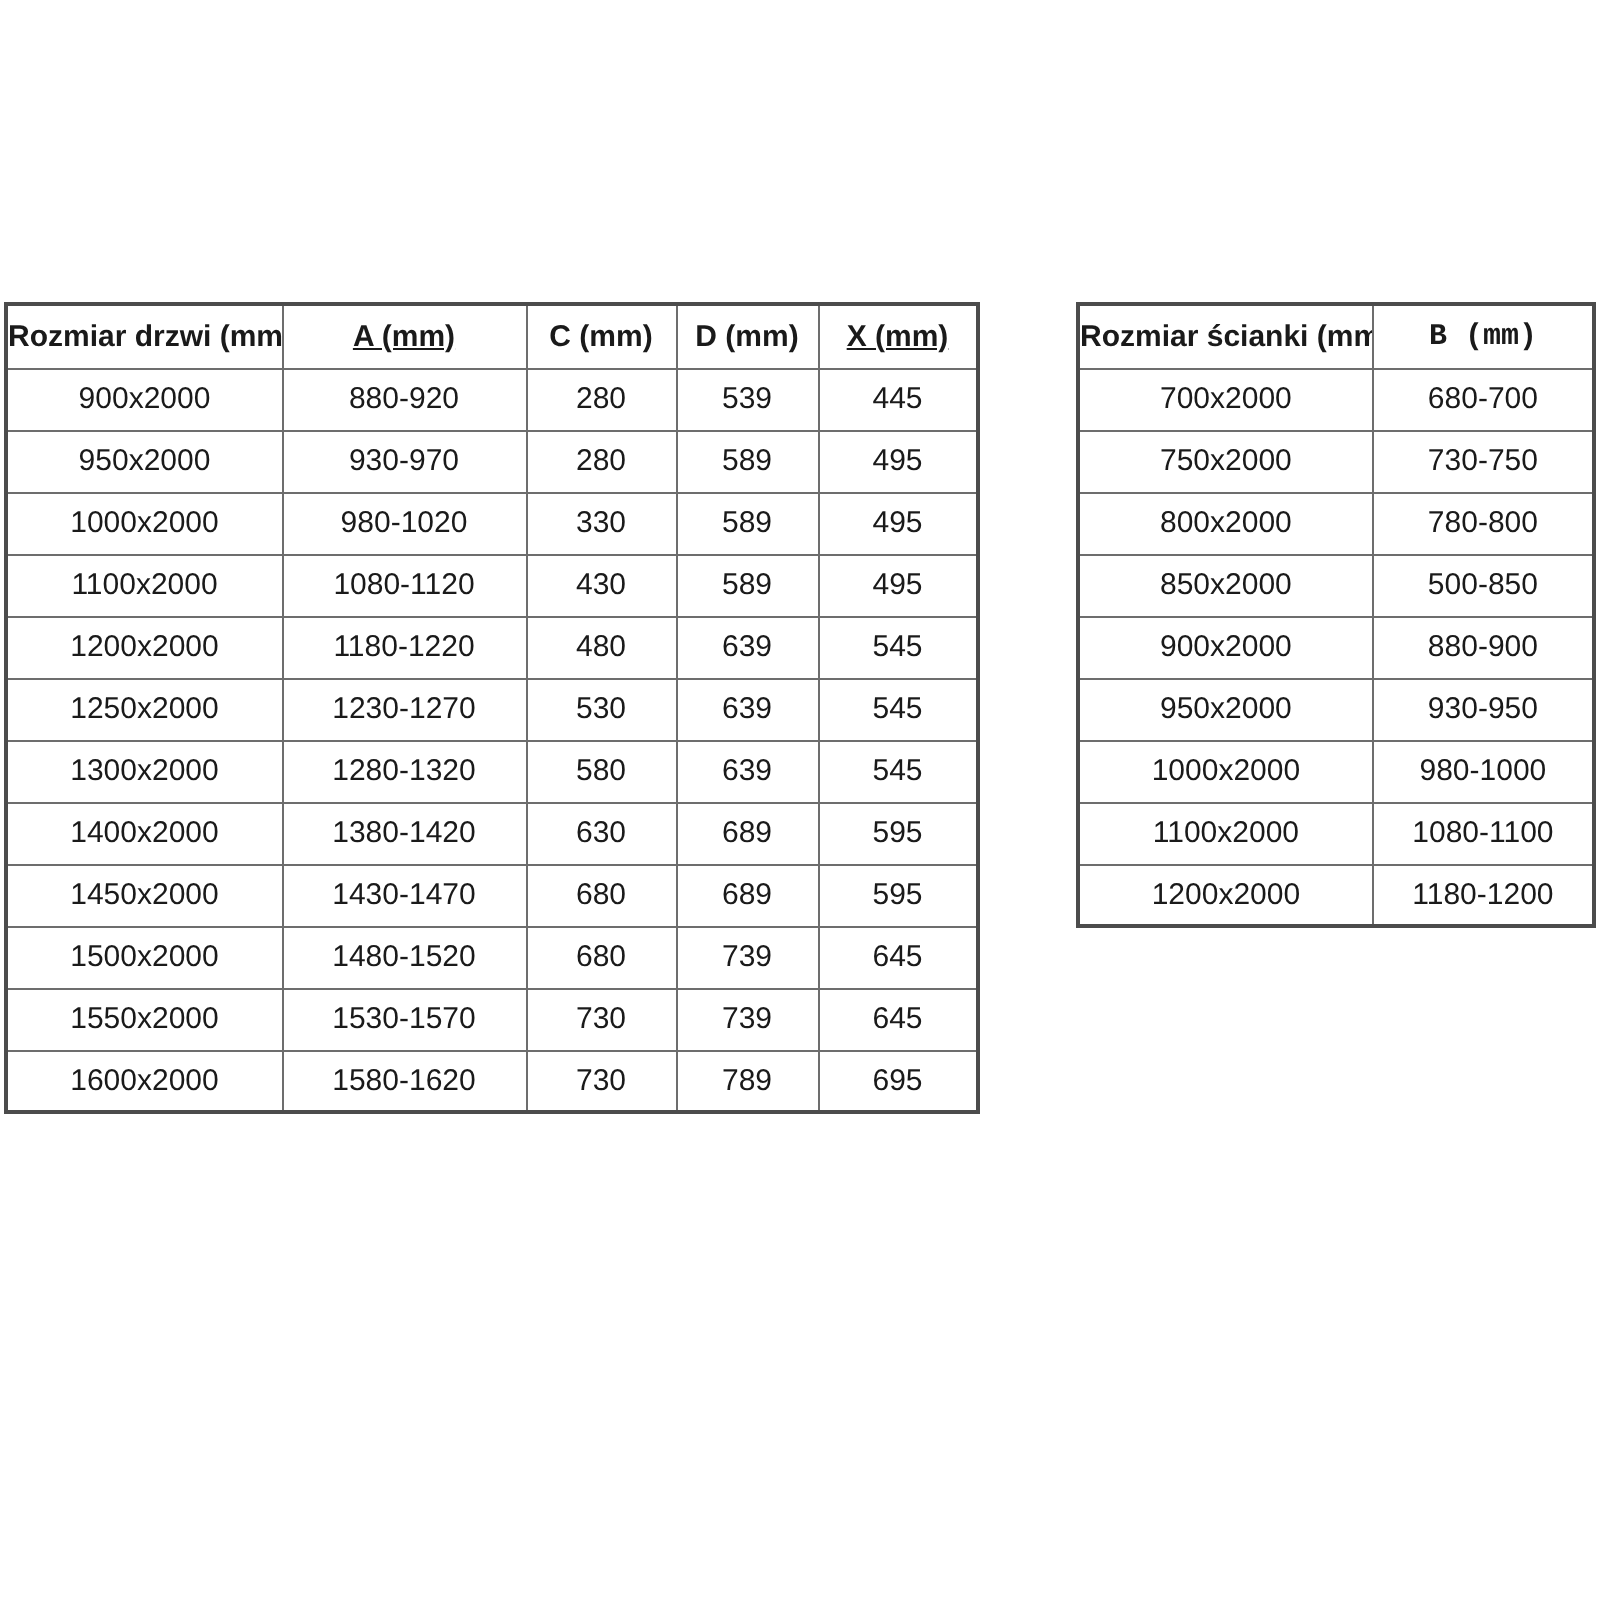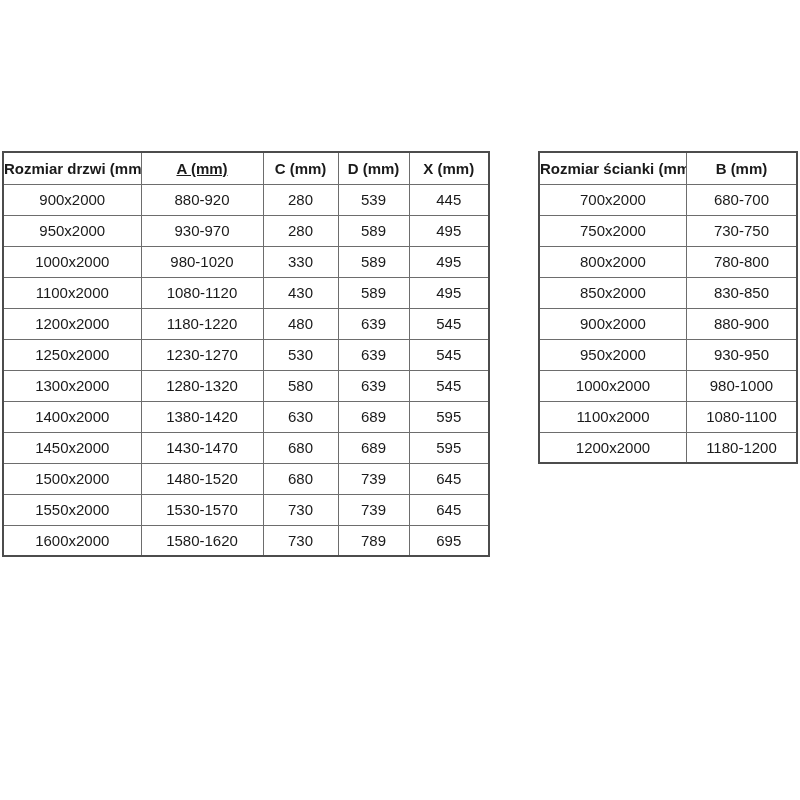--- a/index.html
+++ b/index.html
@@ -28,25 +28,25 @@
     overflow: hidden;
     color: #1a1a1a;
   }
   table.spec th { font-weight: bold; height: 32px; }
   
   #doors-table { left: 2px; top: 151px; width: 486px; }
   #doors-table th:nth-child(1) { width: 138px; }
   #doors-table th:nth-child(2) { width: 122px; text-decoration: underline; }
   #doors-table th:nth-child(3) { width: 75px; }
   #doors-table th:nth-child(4) { width: 71px; }
-  #doors-table th:nth-child(5) { width: 80px; }
+  #doors-table th:nth-child(5) { width: 80px; text-decoration: underline; }
   
   #walls-table { left: 538px; top: 151px; width: 260px; }
   #walls-table th:nth-child(1) { width: 140px; }
-  #walls-table th:nth-child(2) { width: 105px; }
+  #walls-table th:nth-child(2) { width: 105px; font-family: Liberation Mono, monospace; }
 </style>
 </head>
 <body>
 
 <table class="spec" id="doors-table">
     <thead>
       <tr>
         <th>Rozmiar drzwi (mm)</th>
         <th>A (mm)</th>
         <th>C (mm)</th>
@@ -157,21 +157,21 @@
       <tr>
         <td>750x2000</td>
         <td>730-750</td>
       </tr>
       <tr>
         <td>800x2000</td>
         <td>780-800</td>
       </tr>
       <tr>
         <td>850x2000</td>
-        <td>830-850</td>
+        <td>500-850</td>
       </tr>
       <tr>
         <td>900x2000</td>
         <td>880-900</td>
       </tr>
       <tr>
         <td>950x2000</td>
         <td>930-950</td>
       </tr>
       <tr>

